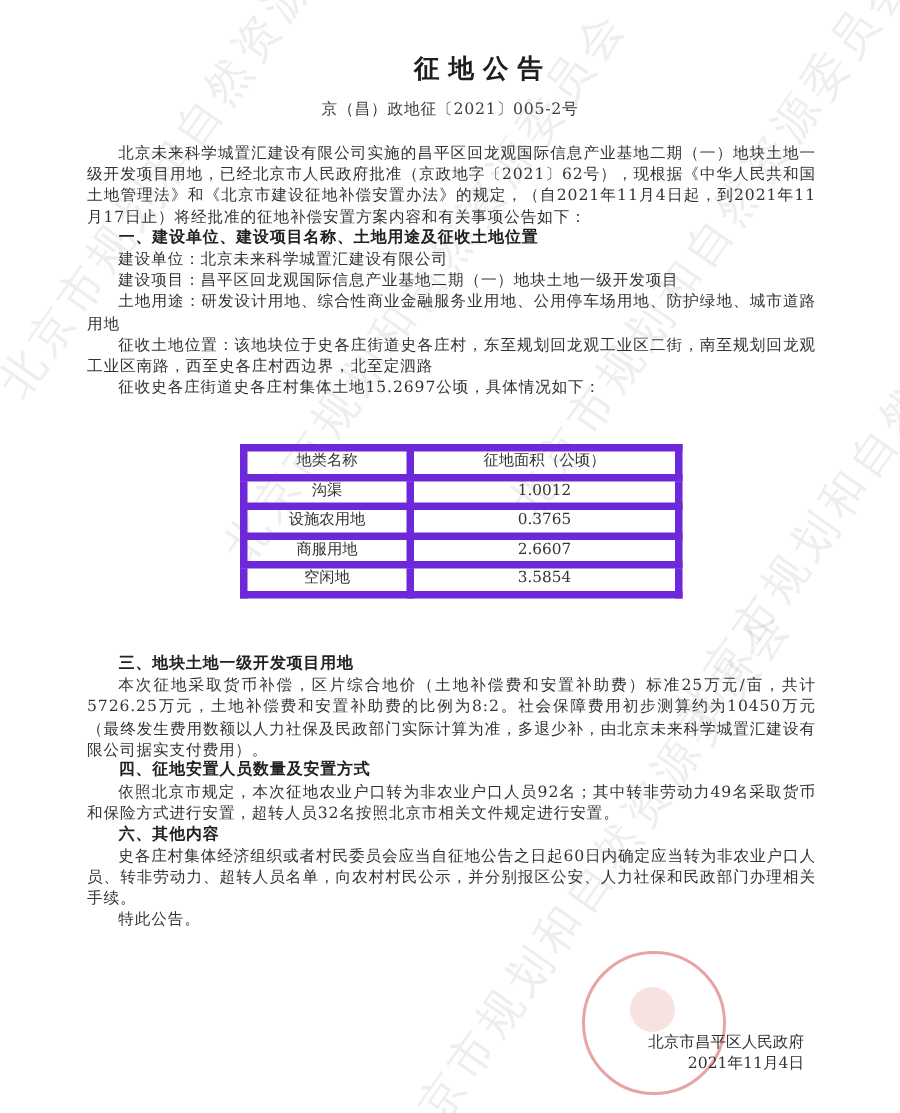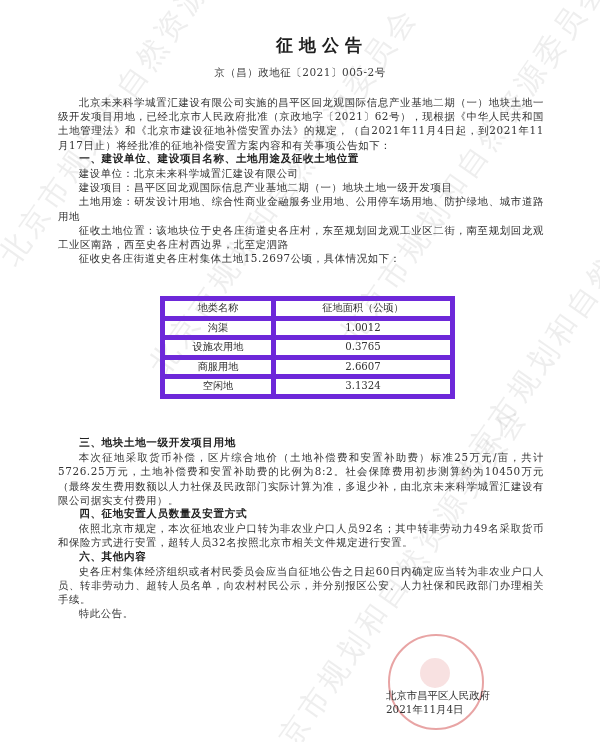--- a/index.html
+++ b/index.html
@@ -24,21 +24,21 @@
     font-size:10.4px; line-height:14.2px; color:#333;
     letter-spacing:0.6px;
   }
   .p { margin:0; text-indent:2em; text-align:justify; }
   .h { margin:0; text-indent:2em; font-family:Liberation Mono, monospace; font-weight:bold; font-size:10.6px; color:#222; }
   .table-wrap { position:absolute; left:160px; top:296px; width:295px; }
   table { border-collapse:collapse; width:100%; font-size:10.2px; color:#333; }
   td { border:5px solid #6d28d9; height:14.5px; padding:0 4px; text-align:center; line-height:14.5px; }
   td.name { width:98px; }
   .sign {
-    position:absolute; left:386px; top:688px; width:150px; text-align:left;
+    position:absolute; left:386px; top:688px; width:150px; text-align:right;
     font-size:10.4px; line-height:14px; color:#333;
   }
   .seal {
     position:absolute; left:388px; top:634px; width:92px; height:92px;
     border:2px solid rgba(214,90,90,0.55); border-radius:50%;
   }
   .seal::after {
     content:""; position:absolute; left:30px; top:22px; width:30px; height:30px;
     border-radius:50%; background:rgba(214,90,90,0.18);
   }
@@ -87,21 +87,21 @@
       <tr>
         <td class="name">设施农用地</td>
         <td>0.3765</td>
       </tr>
       <tr>
         <td class="name">商服用地</td>
         <td>2.6607</td>
       </tr>
       <tr>
         <td class="name">空闲地</td>
-        <td>3.1324</td>
+        <td>3.5854</td>
       </tr>
     </tbody>
       </table>
   </div>
 
   <div class="body-text" style="top:436px;">
     <p class="h">三、地块土地一级开发项目用地</p>
     <p class="p">本次征地采取货币补偿，区片综合地价（土地补偿费和安置补助费）标准25万元/亩，共计5726.25万元，土地补偿费和安置补助费的比例为8:2。社会保障费用初步测算约为10450万元（最终发生费用数额以人力社保及民政部门实际计算为准，多退少补，由北京未来科学城置汇建设有限公司据实支付费用）。</p>
     <p class="h">四、征地安置人员数量及安置方式</p>
     <p class="p">依照北京市规定，本次征地农业户口转为非农业户口人员92名；其中转非劳动力49名采取货币和保险方式进行安置，超转人员32名按照北京市相关文件规定进行安置。</p>

